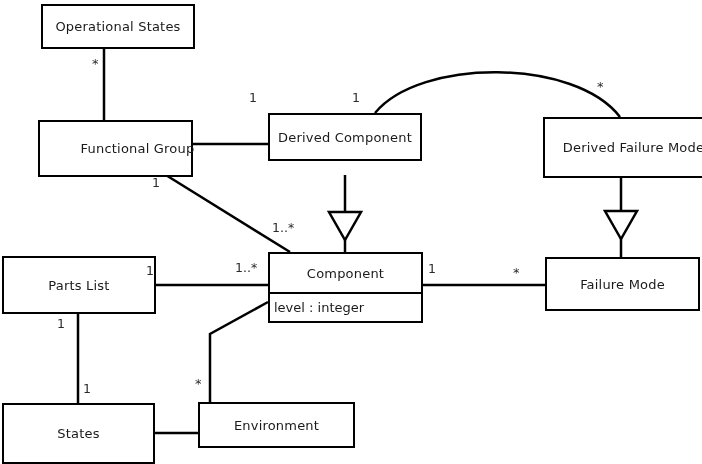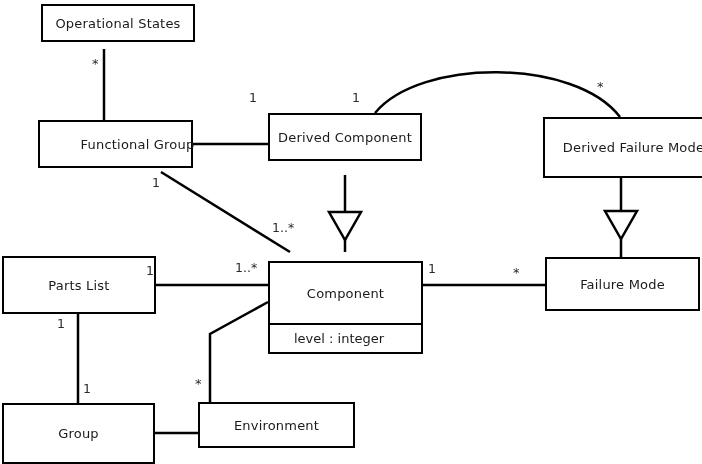--- a/index.html
+++ b/index.html
@@ -40,21 +40,21 @@
     justify-content: center;
     font-size: 13px;
     color: #1a1a1a;
     letter-spacing: 0.2px;
     white-space: nowrap;
   }
   .uml-attr-compartment {
     border-top: 2.5px solid #000000;
     display: flex;
     align-items: center;
-    padding-left: 24px;
+    padding-left: 4px;
     font-size: 13px;
     color: #1a1a1a;
     white-space: nowrap;
     height: 27px;
     flex: 0 0 auto;
   }
   .mult-label {
     position: absolute;
     font-size: 12.5px;
     color: #2a2a2a;
@@ -85,44 +85,44 @@
         <path d="M 268,302 L 210,334 L 210,402" fill="none"></path>
         <path d="M 155,433 L 198,433" fill="none"></path>
       </g>
     <g id="arrow-group" fill="#ffffff" stroke="#000000" stroke-width="2.5" stroke-linejoin="miter">
         <polygon points="329,212 361,212 345,240"></polygon>
         <polygon points="605,211 637,211 621,239"></polygon>
       </g>
   </svg>
 
   <div id="classes-layer">
-      <div class="uml-class" style="left: 41px; top: 4px; width: 154px; height: 38px;">
+      <div class="uml-class" style="left: 41px; top: 4px; width: 154px; height: 45px;">
         <div class="uml-name-compartment">Operational States</div>
       </div>
-      <div class="uml-class" style="left: 38px; top: 120px; width: 155px; height: 48px; padding-left: 44px;">
+      <div class="uml-class" style="left: 38px; top: 120px; width: 155px; height: 57px; padding-left: 44px;">
         <div class="uml-name-compartment">Functional Group</div>
       </div>
       <div class="uml-class" style="left: 268px; top: 113px; width: 154px; height: 48px;">
         <div class="uml-name-compartment">Derived Component</div>
       </div>
       <div class="uml-class" style="left: 543px; top: 117px; width: 181px; height: 61px;">
         <div class="uml-name-compartment">Derived Failure Mode</div>
       </div>
       <div class="uml-class" style="left: 2px; top: 256px; width: 154px; height: 58px; align-items: center;">
         <div class="uml-name-compartment">Parts List</div>
       </div>
-      <div class="uml-class" style="left: 268px; top: 252px; width: 155px; height: 93px; margin-top: 9px;">
+      <div class="uml-class" style="left: 268px; top: 252px; width: 155px; height: 71px;">
         <div class="uml-name-compartment">Component</div>
         <div class="uml-attr-compartment">level : integer</div>
       </div>
       <div class="uml-class" style="left: 545px; top: 257px; width: 155px; height: 54px;">
         <div class="uml-name-compartment">Failure Mode</div>
       </div>
       <div class="uml-class" style="left: 2px; top: 403px; width: 153px; height: 61px;">
-        <div class="uml-name-compartment">Group</div>
+        <div class="uml-name-compartment">States</div>
       </div>
       <div class="uml-class" style="left: 198px; top: 402px; width: 157px; height: 46px;">
         <div class="uml-name-compartment">Environment</div>
       </div>
     </div>
   <div id="mult-layer">
       <div class="mult-label star" style="left: 92px; top: 57px;">*</div>
       <div class="mult-label" style="left: 249px; top: 92px;">1</div>
       <div class="mult-label" style="left: 152px; top: 177px;">1</div>
       <div class="mult-label" style="left: 272px; top: 222px;">1..*</div>

